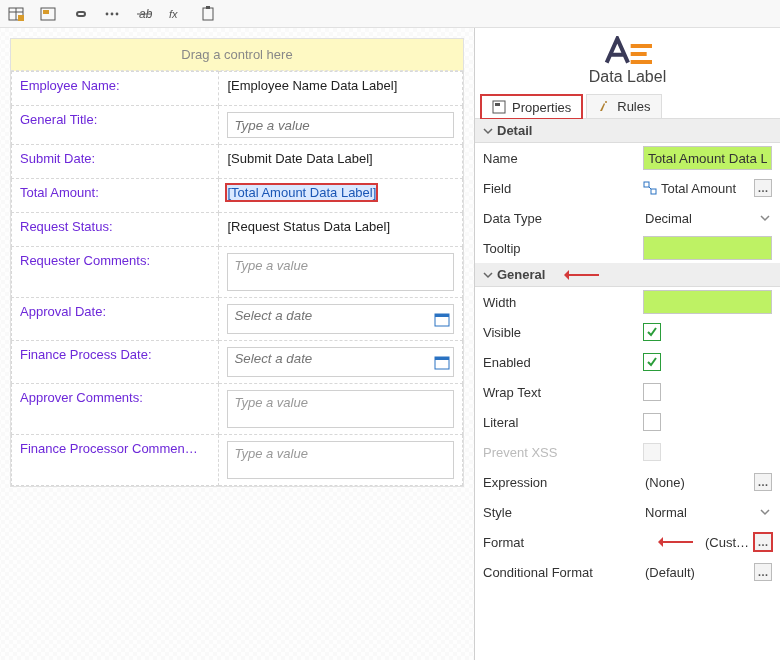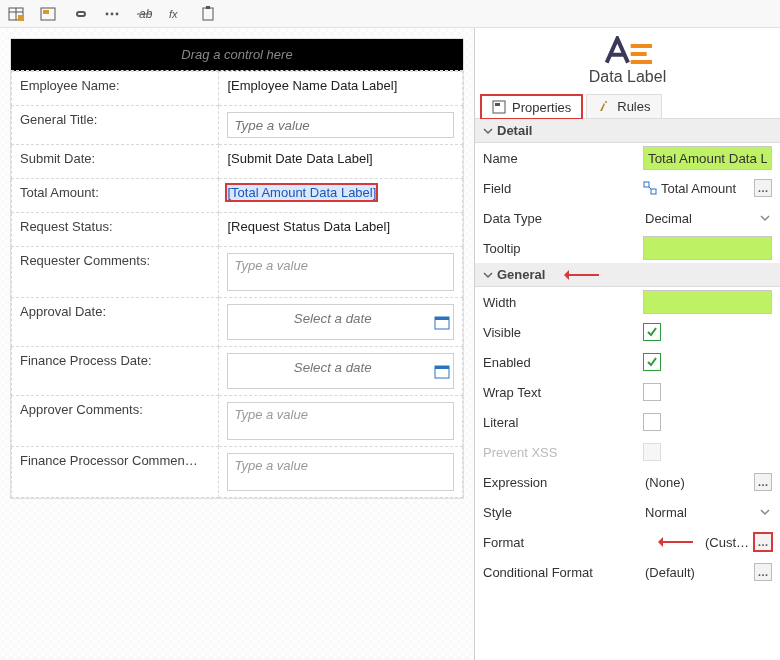--- a/index.html
+++ b/index.html
@@ -42,33 +42,32 @@
     position: relative;
   }
   .form-surface {
     background: #fff;
     border: 1px solid #e0e0e0;
     width: 100%;
   }
   .drag-hint {
     text-align: center;
     padding: 8px 0;
-    font-style: italic;
     color: #888;
     border-bottom: 1px dashed #e0e0e0;
-    background: #000000;
+    background: #fef9c3;
   }
   table.form-grid { width: 100%; border-collapse: collapse; }
   table.form-grid td {
     border: 1px dashed #d8d8d8;
     padding: 6px 8px;
     vertical-align: top;
     height: 34px;
   }
-  table.form-grid td.label-cell { width: 46%; color: #404040; }
+  table.form-grid td.label-cell { width: 46%; color: #6d28d9; }
   td.tall { height: 56px; }
   .data-label { color: #222; }
   .data-label.selected {
     outline: 2px solid #d43a3a;
     background: #d9e8ff;
     color: #1a56b5;
   }
   .text-input {
     width: 100%;
     border: 1px solid #d0d0d0;
@@ -93,22 +92,21 @@
     position: relative;
     width: 100%;
   }
   .date-wrap input {
     width: 100%;
     border: 1px solid #d0d0d0;
     padding: 4px 22px 12px 6px;
     font-style: italic;
     color: #999;
     background: #fff;
-    height: 36px;
-    text-align: center;
+    height: 30px;
   }
   .date-icon {
     position: absolute;
     right: 4px;
     top: 50%;
     transform: translateY(-50%);
     width: 16px;
     height: 16px;
     color: #2a72c2;
   }

